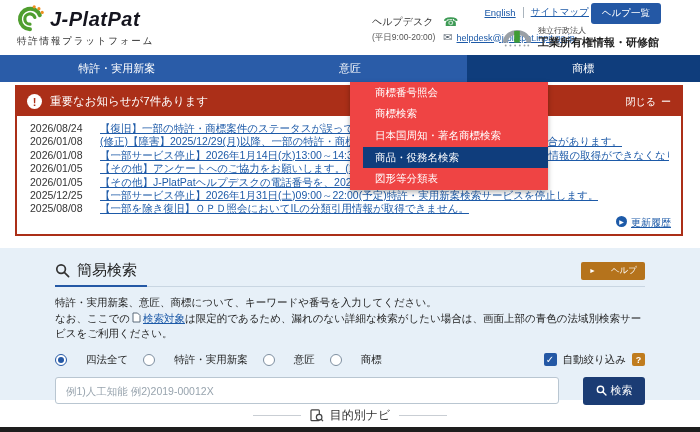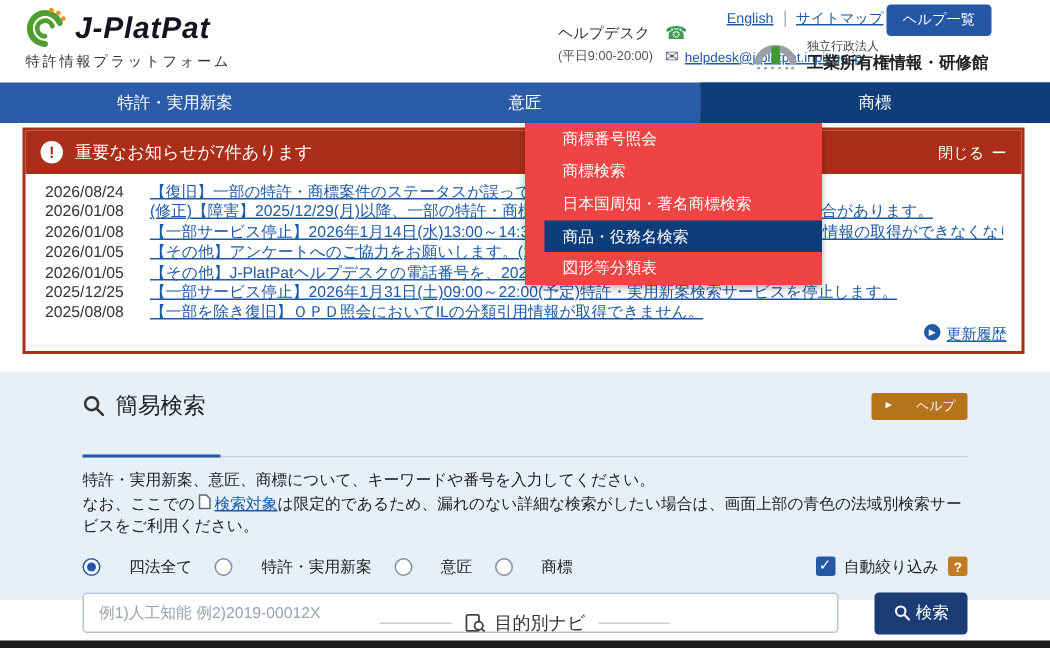--- a/index.html
+++ b/index.html
@@ -61,21 +61,21 @@
   .nt-row { display:flex; gap:10px; font-size:10.5px; line-height:13.4px; white-space:nowrap; overflow:hidden; }
   .nt-date { color:#333; flex:0 0 60px; }
   .nt-link { color:#1d5aa8; text-decoration:underline; overflow:hidden; }
   .nt-history { position:absolute; right:10px; bottom:4px; display:flex; align-items:flex-start; gap:4px; }
   .nt-play { width:11px; height:11px; border-radius:50%; background:#1d5aa8; color:#fff; font-size:6px;
              display:flex; align-items:center; justify-content:center; }
   .nt-history a { font-size:10px; color:#1d5aa8; text-decoration:underline; }
 
   
   .qs-band { position:absolute; left:0; top:248px; width:700px; height:152px; background:#e7f0f8; }
-  .qs-head { margin:0 55px; padding-top:13px; padding-bottom:24px; display:flex; align-items:center;
+  .qs-head { margin:0 55px; padding-top:13px; padding-bottom:6px; display:flex; align-items:center;
              border-bottom:1px solid #c9d6e2; position:relative; }
   .qs-head::after { content:""; position:absolute; left:0; bottom:-1px; width:92px; height:2px; background:#2458a5; }
   .qs-title { font-size:15px; color:#222; display:flex; align-items:center; gap:7px; font-weight:500; }
   .qs-help-btn { margin-left:auto; background:#b5731c; color:#fff; font-size:8.5px; padding:3px 8px;
                  border:none; border-radius:2px; display:flex; align-items:center; gap:15px; cursor:pointer; }
   .qs-help-arrow { font-size:7px; }
   .qs-desc { margin:8px 55px 0; font-size:10.5px; color:#222; line-height:15.5px; }
   .qs-link { color:#1d5aa8; text-decoration:underline; }
   .doc-ic { margin:0 2px; vertical-align:-1px; }
   .qs-options { margin:11px 55px 0; display:flex; align-items:center; gap:15px; font-size:10.5px; color:#222; }

